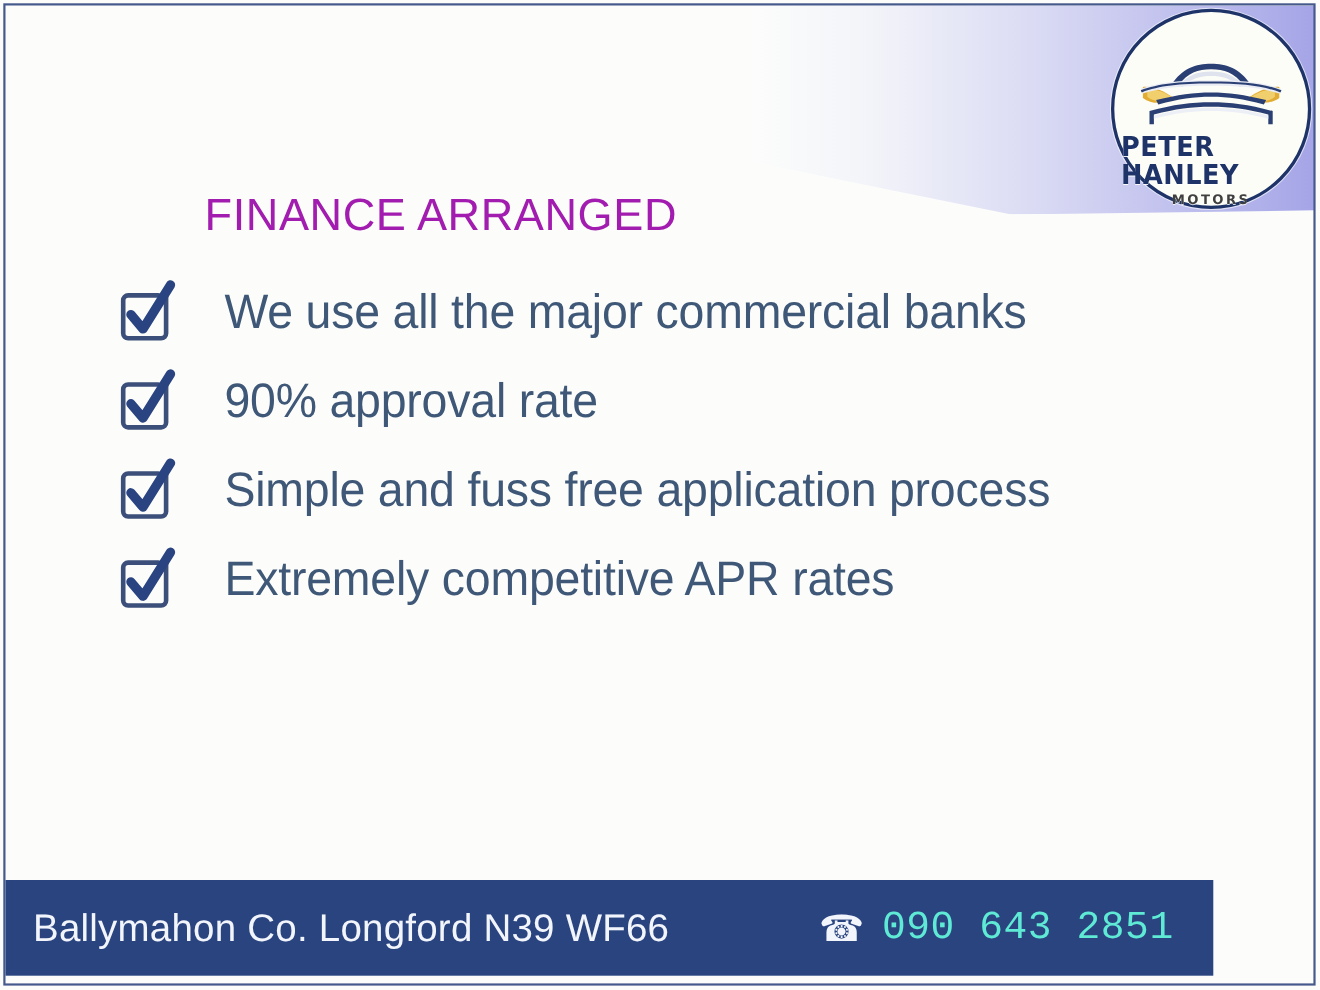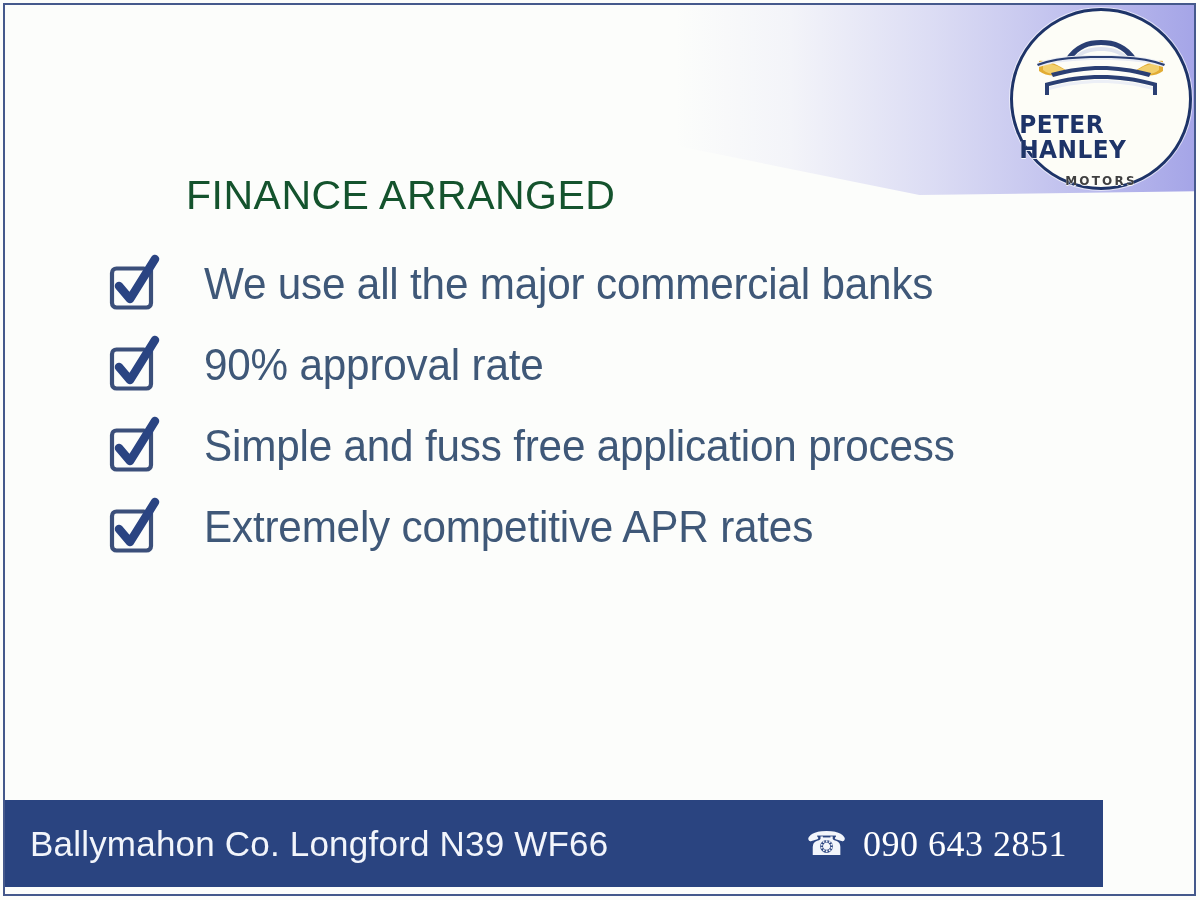--- a/index.html
+++ b/index.html
@@ -71,21 +71,21 @@
     width: 182px;
     height: 182px;
     border-radius: 50%;
     background: #fdfdf7;
     border: 3px solid #1e3468;
     box-sizing: border-box;
     z-index: 20;
     display: flex;
     flex-direction: column;
     align-items: center;
-    justify-content: space-between;
+    justify-content: flex-end;
     padding-top: 22px;
     box-shadow: 0 0 0 1px rgba(255,255,255,0.6);
   }
   .logo-car {
     width: 140px;
     height: 68px;
     display: block;
   }
   .logo-name {
     font-family: "DejaVu Sans", sans-serif;
@@ -111,21 +111,21 @@
 
   
   .headline {
     position: absolute;
     left: 186px;
     top: 172px;
     font-family: "Liberation Sans", sans-serif;
     font-size: 41px;
     font-weight: normal;
     letter-spacing: 0.5px;
-    color: #14532d;
+    color: #a21caf;
     z-index: 10;
     white-space: nowrap;
   }
 
   
   .features {
     position: absolute;
     left: 104px;
     top: 243px;
     width: 1000px;
@@ -182,23 +182,23 @@
     align-items: center;
     gap: 16px;
   }
   .phone-icon {
     font-size: 33px;
     color: #f2f5fb;
     line-height: 1;
     display: block;
   }
   .footer-number {
-    font-family: Liberation Serif, serif;
+    font-family: Liberation Mono, monospace;
     font-size: 36px;
-    color: #ffffff;
+    color: #5eead4;
     letter-spacing: 0.5px;
     white-space: nowrap;
   }
 </style>
 </head>
 <body>
 
 <div class="card">
 
   <div class="banner-wrap">

